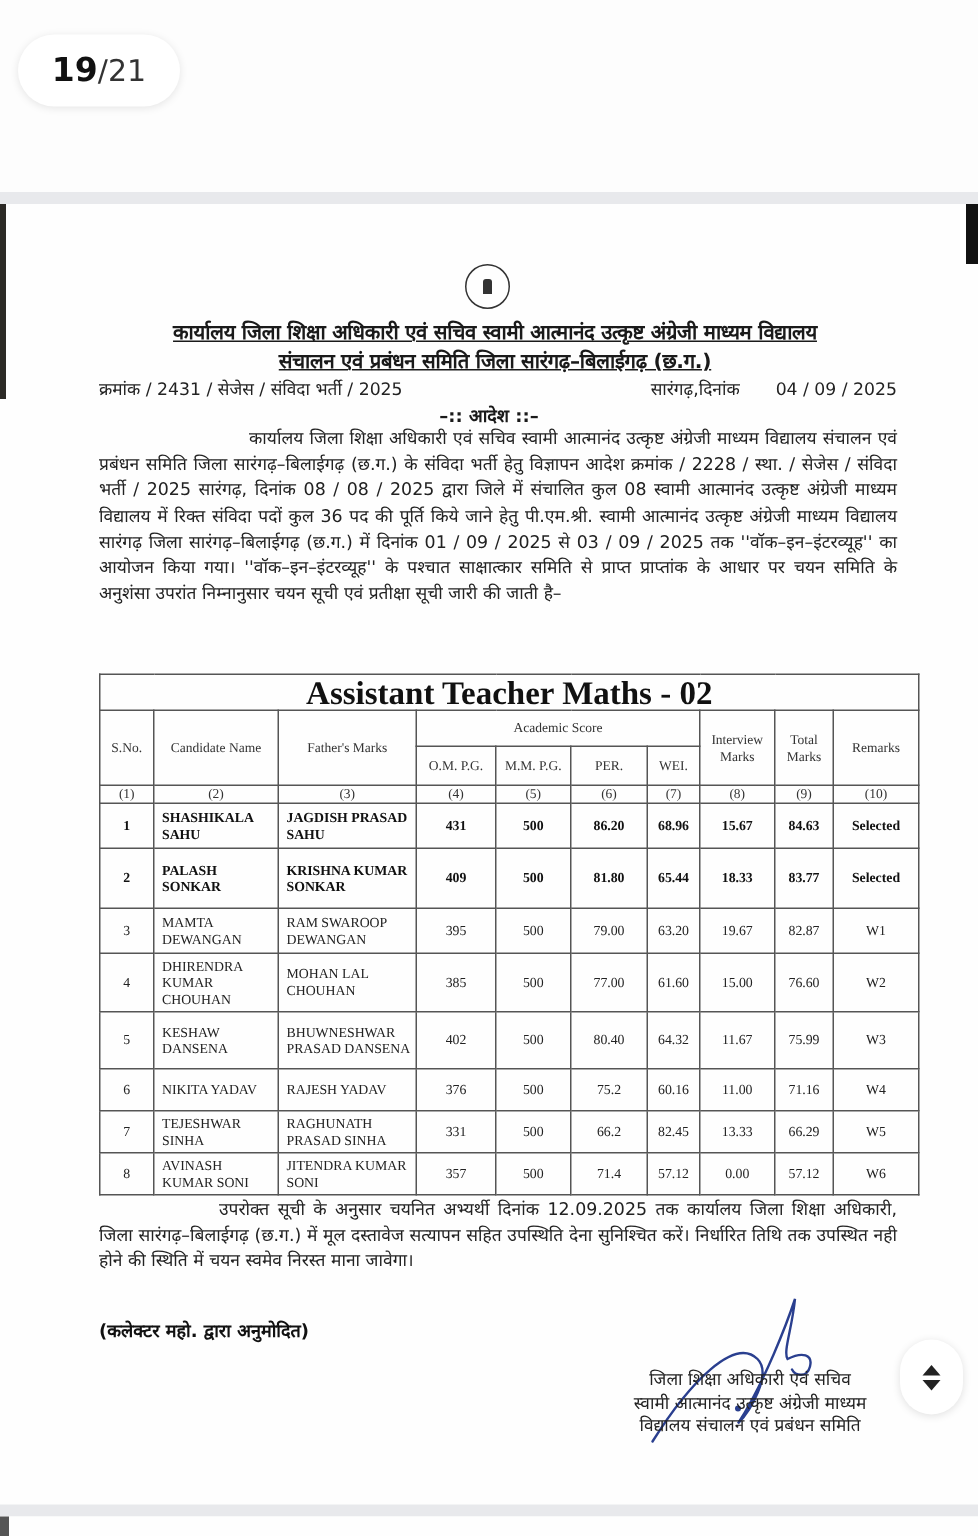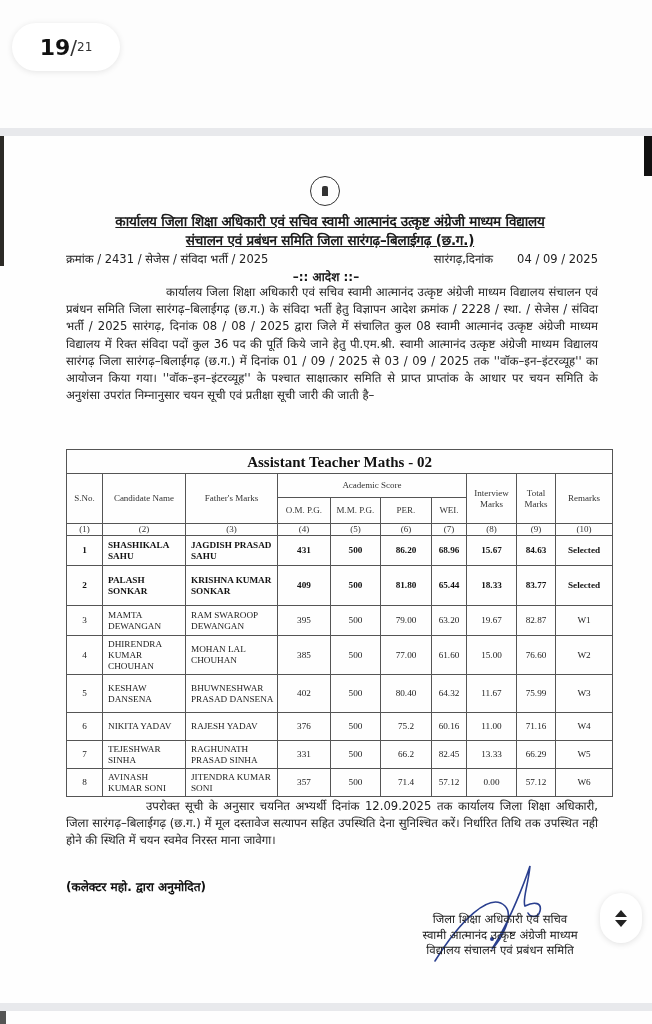--- a/index.html
+++ b/index.html
@@ -9,21 +9,21 @@
   .viewer-top { position: absolute; left: 0; top: 0; width: 652px; height: 128px; background: #fdfdfd; text-align: center; }
   .page-counter {
     position: absolute; left: 12px; top: 23px; width: 108px; height: 48px;
     background: #ffffff; border-radius: 24px;
     box-shadow: 0 1px 6px rgba(0,0,0,0.10);
     display: flex; align-items: center; justify-content: center;
     font-family: "DejaVu Sans", sans-serif;
   }
   .page-counter .cur { font-weight: bold; font-size: 22px; color: #111; }
   .page-counter .sep { font-size: 20px; color: #333; }
-  .page-counter .tot { font-size: 12px; color: #333; }
+  .page-counter .tot { font-size: 20px; color: #333; }
 
   .gap-band { position: absolute; left: 0; width: 652px; height: 8px; background: #e8e9ec; }
   .gap-top { top: 128px; }
   .gap-bottom { top: 1003px; }
 
   .doc-page {
     position: absolute; left: 0; top: 136px; width: 652px; height: 867px;
     background: #fefefe; overflow: hidden; padding-left: 32px;
   }
   .scan-edge-left { position: absolute; left: 0; top: 0; width: 4px; height: 130px; background: #2c2a26; }
@@ -56,21 +56,21 @@
           color: #222; text-align: justify; }
   .para1 { top: 148px; text-indent: 100px; }
 
   .tbl {
     position: absolute; left: 66px; top: 313px; width: 546px;
     border-collapse: collapse; font-family: "Liberation Serif", serif; color: #222;
     table-layout: fixed;
   }
   .tbl td, .tbl th { border: 1px solid #555; text-align: center; vertical-align: middle;
                      font-weight: normal; font-size: 9px; line-height: 11px; padding: 0 2px; }
-  .tbl .title-cell { font-size: 15px; font-weight: bold; height: 24px; line-height: 22px; color: #111; }
+  .tbl .title-cell { font-size: 22px; font-weight: bold; height: 24px; line-height: 22px; color: #111; }
   .tbl .hdr-cell { font-size: 9px; color: #333; }
   .tbl .num-row td { font-size: 9px; height: 12px; color: #333; }
   .tbl .name { text-align: left; padding-left: 5px; }
   .tbl tr.sel td { font-weight: bold; color: #111; }
   .tbl tr.body td { font-size: 9.2px; }
 
   .para2 { top: 662px; text-indent: 80px; }
   .approved { position: absolute; left: 66px; top: 742px;
               font-family: "DejaVu Sans", sans-serif; font-size: 12px; font-weight: bold; color: #111; }
 

